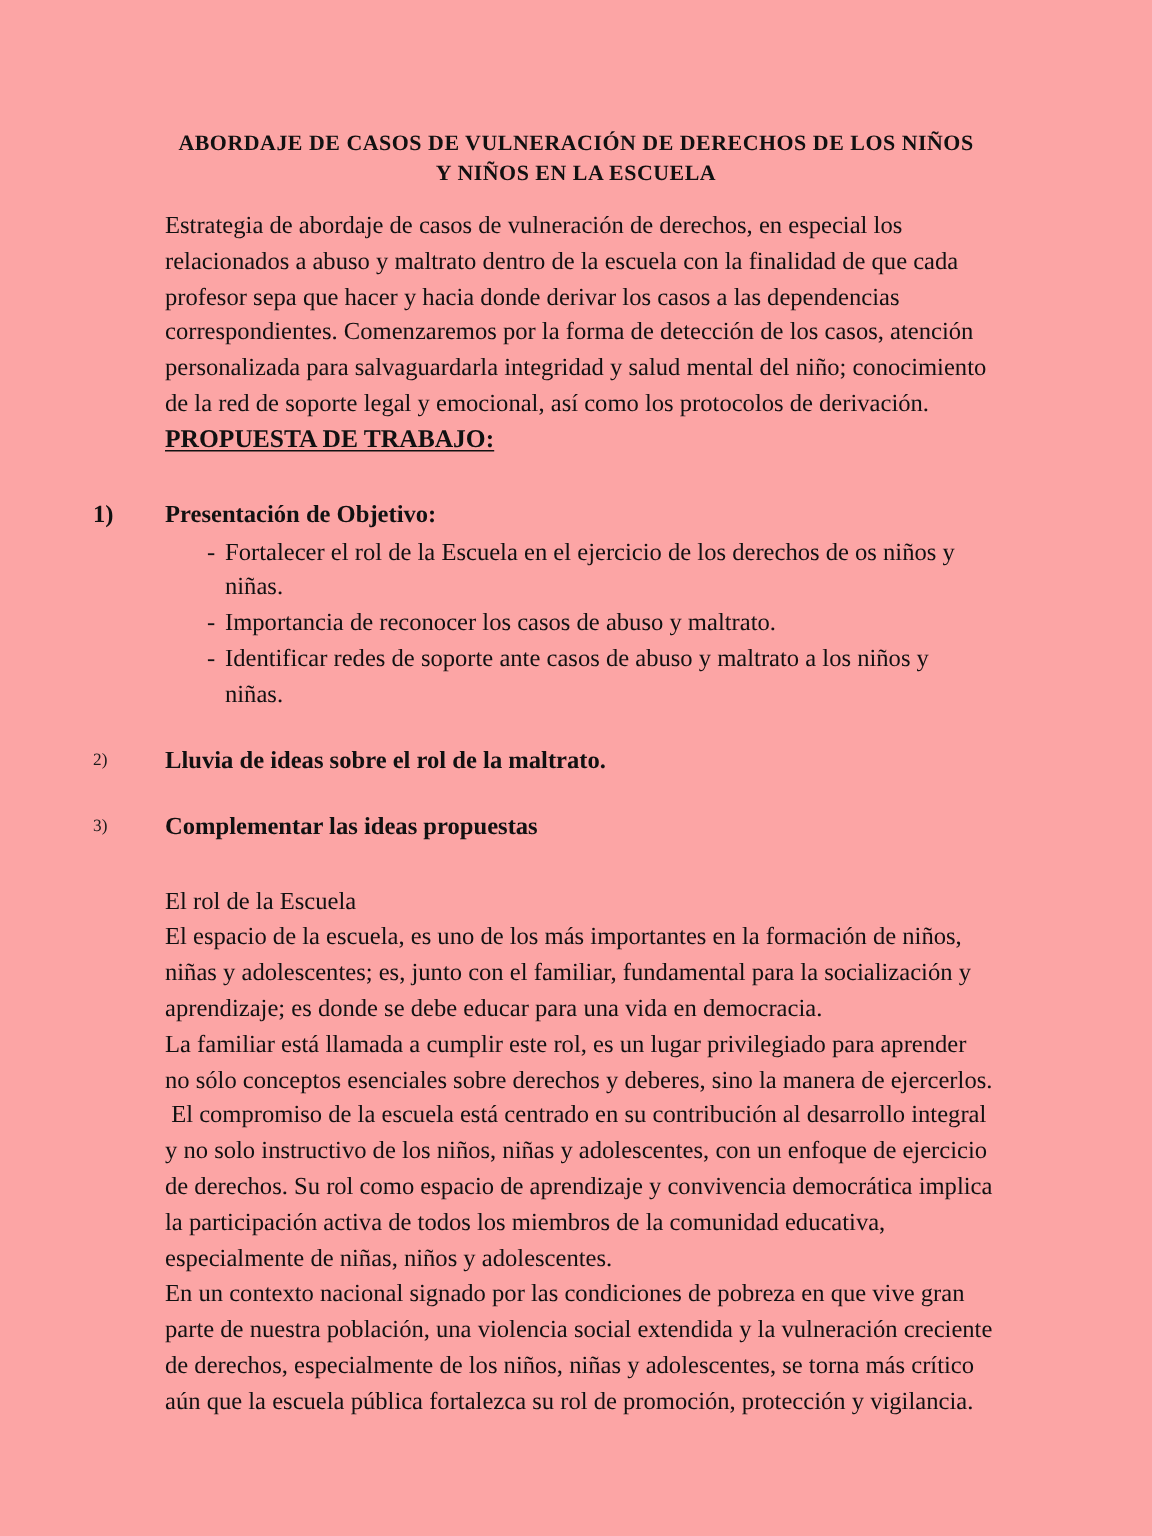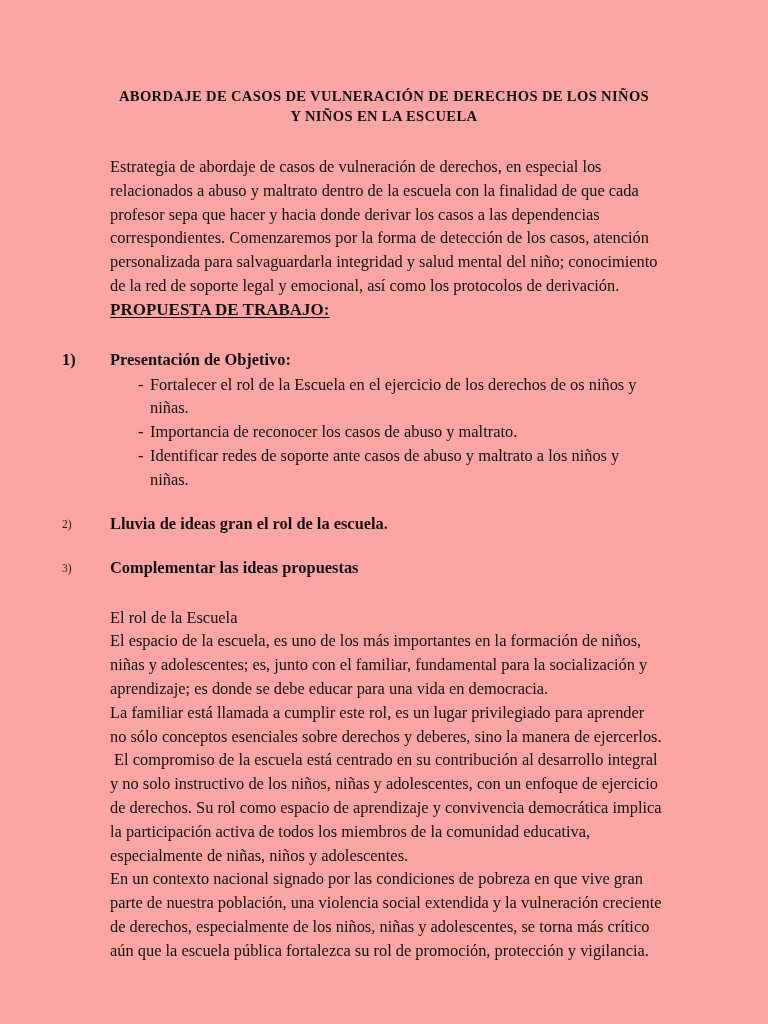--- a/index.html
+++ b/index.html
@@ -34,21 +34,21 @@
     font-weight: bold;
     font-size: 14.6px;
     letter-spacing: 0.35px;
     line-height: 20px;
   }
 
   
   .body-col {
     position: absolute;
     left: 110px;
-    top: 155px;
+    top: 138px;
     width: 552px;
   }
 
   p.para {
     margin: 0;
     font-size: 16.4px;
     line-height: 23.8px;
     text-align: left;
     white-space: pre-wrap;
   }
@@ -159,21 +159,21 @@
           </div>
           <div class="sub-bullet">
             <span class="dash">-</span>
             <span>Identificar redes de soporte ante casos de abuso y maltrato a los niños y niñas.</span>
           </div>
         </div>
       </div>
 
       <div class="list-item item-gap-2">
         <span class="item-number small">2)</span>
-        <div class="item-title">Lluvia de ideas gran el rol de la escuela.</div>
+        <div class="item-title">Lluvia de ideas sobre el rol de la maltrato.</div>
       </div>
 
       <div class="list-item">
         <span class="item-number small">3)</span>
         <div class="item-title">Complementar las ideas propuestas</div>
       </div>
 
     </div>
 
     <div style="height:26px"></div>

